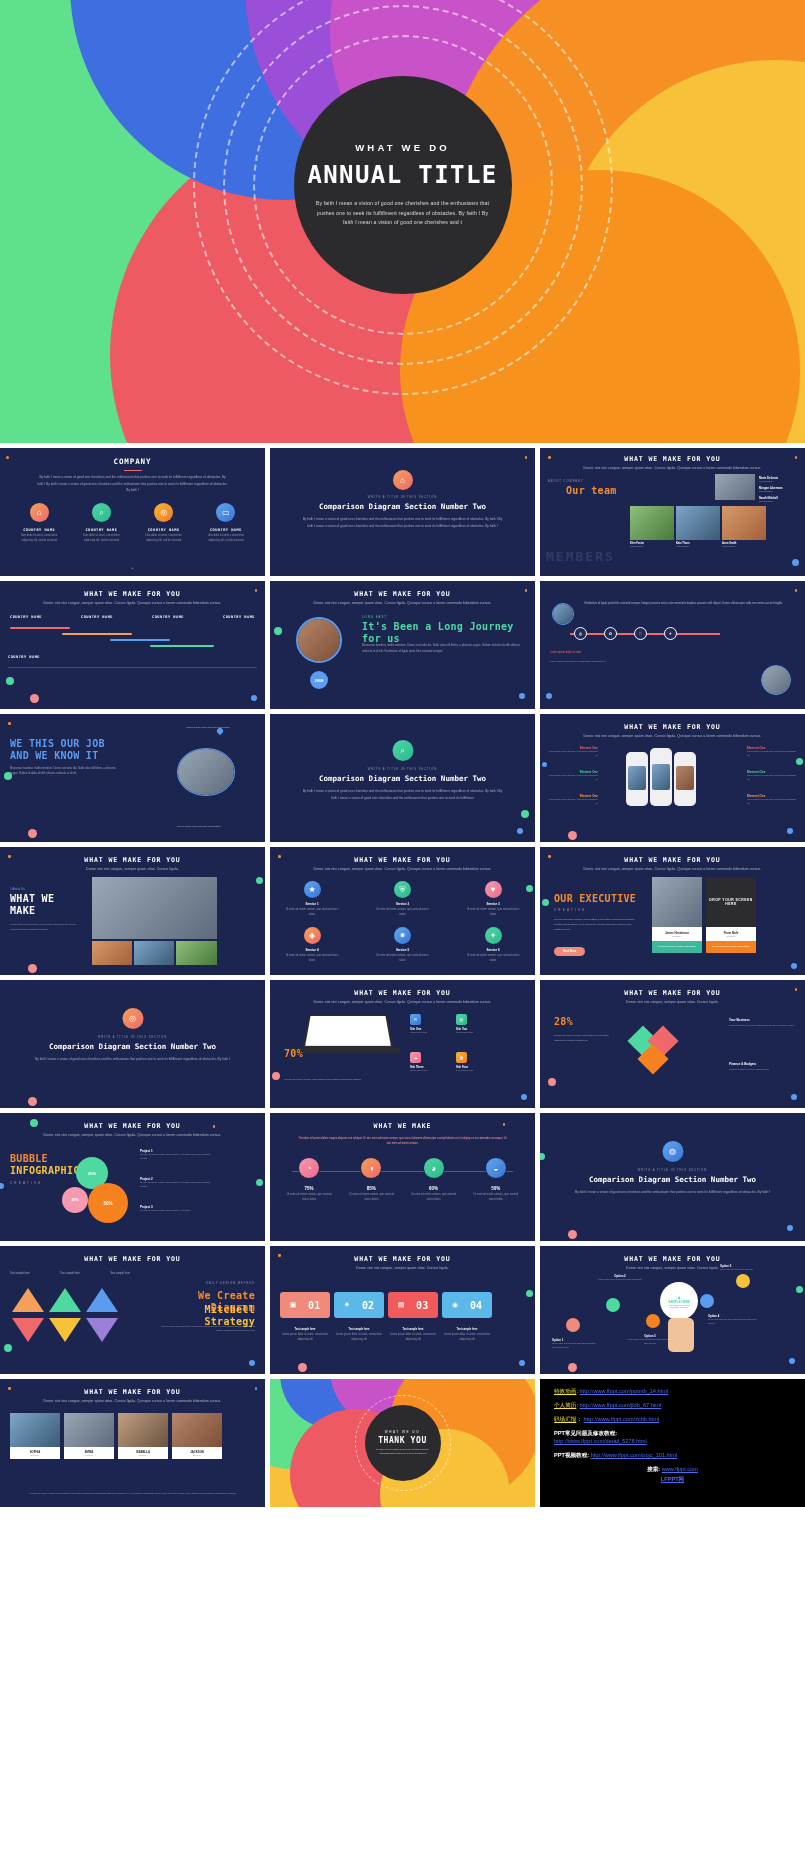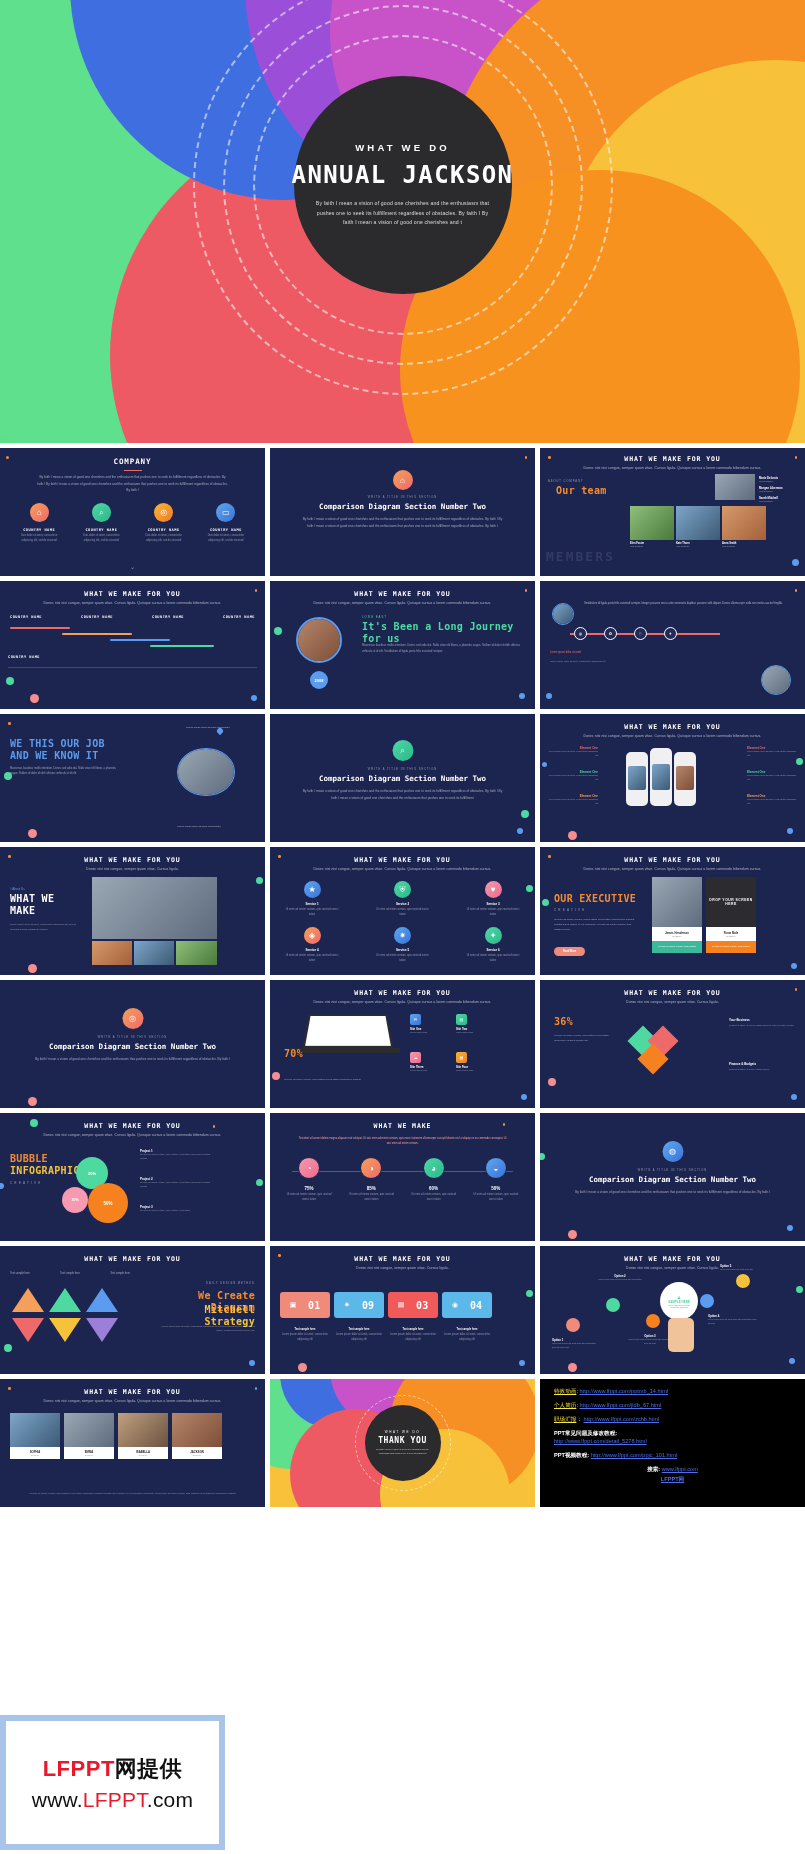--- a/index.html
+++ b/index.html
@@ -194,21 +194,21 @@
       <div class="blob magenta"></div>
       <div class="blob orange"></div>
       <div class="blob yellow"></div>
       <div class="blob orange2"></div>
     </div>
     <div class="ring r3"></div>
     <div class="ring r2"></div>
     <div class="ring r1"></div>
     <div class="hero-circle">
       <div class="hero-kicker">WHAT WE DO</div>
-      <div class="hero-title">ANNUAL JACKSON</div>
+      <div class="hero-title">ANNUAL TITLE</div>
       <div class="hero-sub">By faith I mean a vision of good one cherishes and the enthusiasm that pushes one to seek its fulfillment regardless of obstacles. By faith I By faith I mean a vision of good one cherishes and t</div>
     </div>
   </div>
 
   <div class="grid">
 
     <div class="slide">
       <div class="hd">
         <div class="t">COMPANY</div>
       </div>
@@ -249,21 +249,21 @@
       <div class="body-txt" style="top:68px;left:12%;right:12%">By faith I mean a vision of good one cherishes and the enthusiasm that pushes one to seek its fulfillment regardless of obstacles. By faith I By faith I mean a vision of good one cherishes and the enthusiasm that pushes one to seek its fulfillment regardless of obstacles. By faith I</div>
       <div class="dot o" style="right:8px;top:8px;width:2.5px;height:2.5px"></div>
     </div>
 
     <div class="slide">
       <div class="hd" style="top:7px">
         <div class="t" style="font-size:6.5px">WHAT WE MAKE FOR YOU</div>
         <div class="s">Donec nisi nisi congue, semper quam vitae. Cursus ligula. Quisque cursus a lorem commodo bibendum cursus.</div>
       </div>
       <div style="position:absolute;left:8px;top:32px;font-size:2.6px;letter-spacing:1px;color:rgba(255,255,255,.5)">ABOUT COMPANY</div>
-      <div style="position:absolute;left:16px;top:37px" class="accent-title accent-orange">Our team</div>
+      <div style="position:absolute;left:26px;top:37px" class="accent-title accent-orange">Our team</div>
       <div style="position:absolute;left:6px;bottom:12px;font-size:13px;font-weight:800;color:rgba(255,255,255,.10);font-family:'DejaVu Sans Mono',monospace;letter-spacing:2px">MEMBERS</div>
       <div class="photo ph1" style="position:absolute;right:50px;top:26px;width:40px;height:26px"></div>
       <div style="position:absolute;right:8px;top:28px;width:38px">
         <div style="font-size:2.8px;font-weight:700">Marie Delcroix</div>
         <div style="font-size:2.2px;color:rgba(255,255,255,.5)">Web Designer</div>
       </div>
       <div style="position:absolute;right:8px;top:38px;width:38px">
         <div style="font-size:2.8px;font-weight:700">Morgan Liberman</div>
         <div style="font-size:2.2px;color:rgba(255,255,255,.5)">Web Designer</div>
       </div>
@@ -563,21 +563,21 @@
       </div>
       <div class="dot p" style="left:2px;bottom:28px;width:8px;height:8px"></div>
       <div class="dot b" style="right:8px;bottom:8px;width:6px;height:6px"></div>
     </div>
 
     <div class="slide">
       <div class="hd">
         <div class="t" style="font-size:6.5px">WHAT WE MAKE FOR YOU</div>
         <div class="s">Donec nisi nisi congue, semper quam vitae. Cursus ligula.</div>
       </div>
-      <div style="position:absolute;left:14px;top:36px" class="accent-title accent-orange" style2="">36%</div>
+      <div style="position:absolute;left:14px;top:36px" class="accent-title accent-orange" style2="">28%</div>
       <div style="position:absolute;left:14px;top:54px;width:62px;font-size:2.4px;line-height:1.9;color:rgba(255,255,255,.5)">Ut enim ad minim veniam, quis nostrud exerci tation ullamcorper suscipit lobortis nisl.</div>
       <div style="position:absolute;left:92px;top:50px;width:22px;height:22px;background:#4ed9a0;transform:rotate(45deg)"></div>
       <div style="position:absolute;left:112px;top:50px;width:22px;height:22px;background:#ee6a6a;transform:rotate(45deg)"></div>
       <div style="position:absolute;left:102px;top:68px;width:22px;height:22px;background:#f5821f;transform:rotate(45deg)"></div>
       <div style="position:absolute;right:10px;top:38px;width:66px">
         <div style="font-size:3px;font-weight:700;color:#fff">Your Business</div>
         <div style="font-size:2.2px;color:rgba(255,255,255,.45);line-height:1.8;margin-top:2px">Incidunt ut labore et dolore magna aliqua ut enim ad minim veniam.</div>
       </div>
       <div style="position:absolute;right:10px;top:82px;width:66px">
         <div style="font-size:3px;font-weight:700;color:#fff">Finance &amp; Budgets</div>
@@ -692,21 +692,21 @@
         <div class="t" style="font-size:6.5px">WHAT WE MAKE FOR YOU</div>
         <div class="s">Donec nisi nisi congue, semper quam vitae. Cursus ligula.</div>
       </div>
       <div style="position:absolute;top:46px;left:10px;display:flex;gap:4px">
         <div style="width:50px;height:26px;background:#f08a7a;border-radius:3px;display:flex;align-items:center;justify-content:space-around;padding:0 4px">
           <span style="font-size:7px;color:#fff">▣</span>
           <span style="font-size:10px;font-weight:800;color:#fff;font-family:'DejaVu Sans Mono',monospace">01</span>
         </div>
         <div style="width:50px;height:26px;background:#5bb8e8;border-radius:3px;display:flex;align-items:center;justify-content:space-around;padding:0 4px">
           <span style="font-size:7px;color:#fff">✷</span>
-          <span style="font-size:10px;font-weight:800;color:#fff;font-family:'DejaVu Sans Mono',monospace">09</span>
+          <span style="font-size:10px;font-weight:800;color:#fff;font-family:'DejaVu Sans Mono',monospace">02</span>
         </div>
         <div style="width:50px;height:26px;background:#f05a5a;border-radius:3px;display:flex;align-items:center;justify-content:space-around;padding:0 4px">
           <span style="font-size:7px;color:#fff">▤</span>
           <span style="font-size:10px;font-weight:800;color:#fff;font-family:'DejaVu Sans Mono',monospace">03</span>
         </div>
         <div style="width:50px;height:26px;background:#5bb8e8;border-radius:3px;display:flex;align-items:center;justify-content:space-around;padding:0 4px">
           <span style="font-size:7px;color:#fff">◉</span>
           <span style="font-size:10px;font-weight:800;color:#fff;font-family:'DejaVu Sans Mono',monospace">04</span>
         </div>
       </div>
@@ -852,22 +852,14 @@
         <span class="lnk">www.lfppt.com</span>
       </div>
       <div class="centerrow">
         <span class="bold-lnk">LFPPT网</span>
       </div>
     </div>
 
   </div>
 
   <div class="footer-rest"></div>
-  <div class="footer">
-    <div class="fw1">
-      <span class="red">LFPPT</span><span class="blk">网提供</span>
-    </div>
-    <div class="fw2">
-      <span class="blk">www.</span><span class="red">LFPPT</span><span class="blk">.com</span>
-    </div>
-  </div>
 
 </div>
 
 </body></html>

